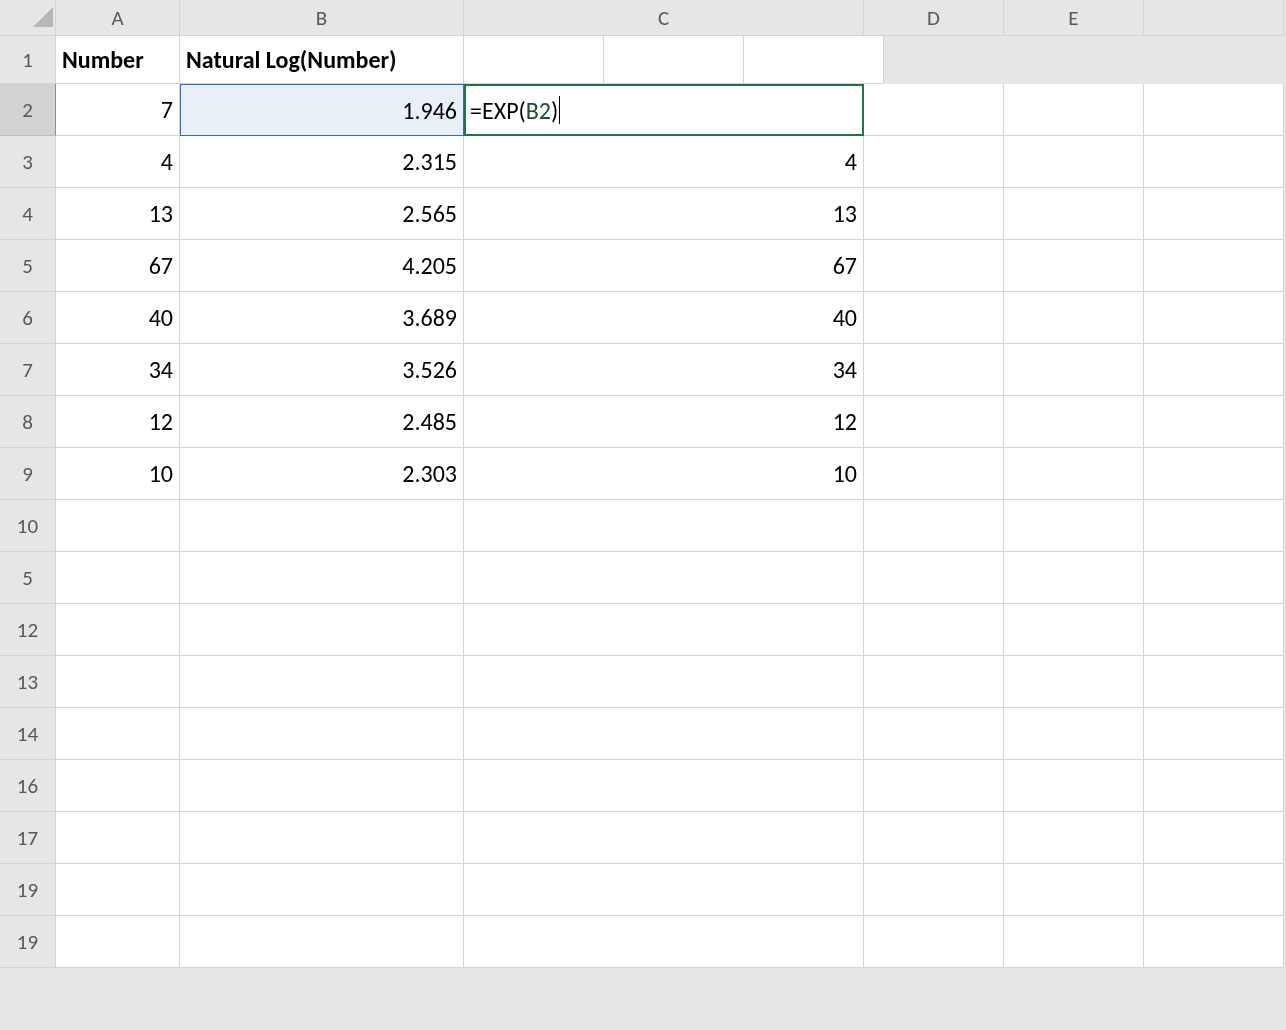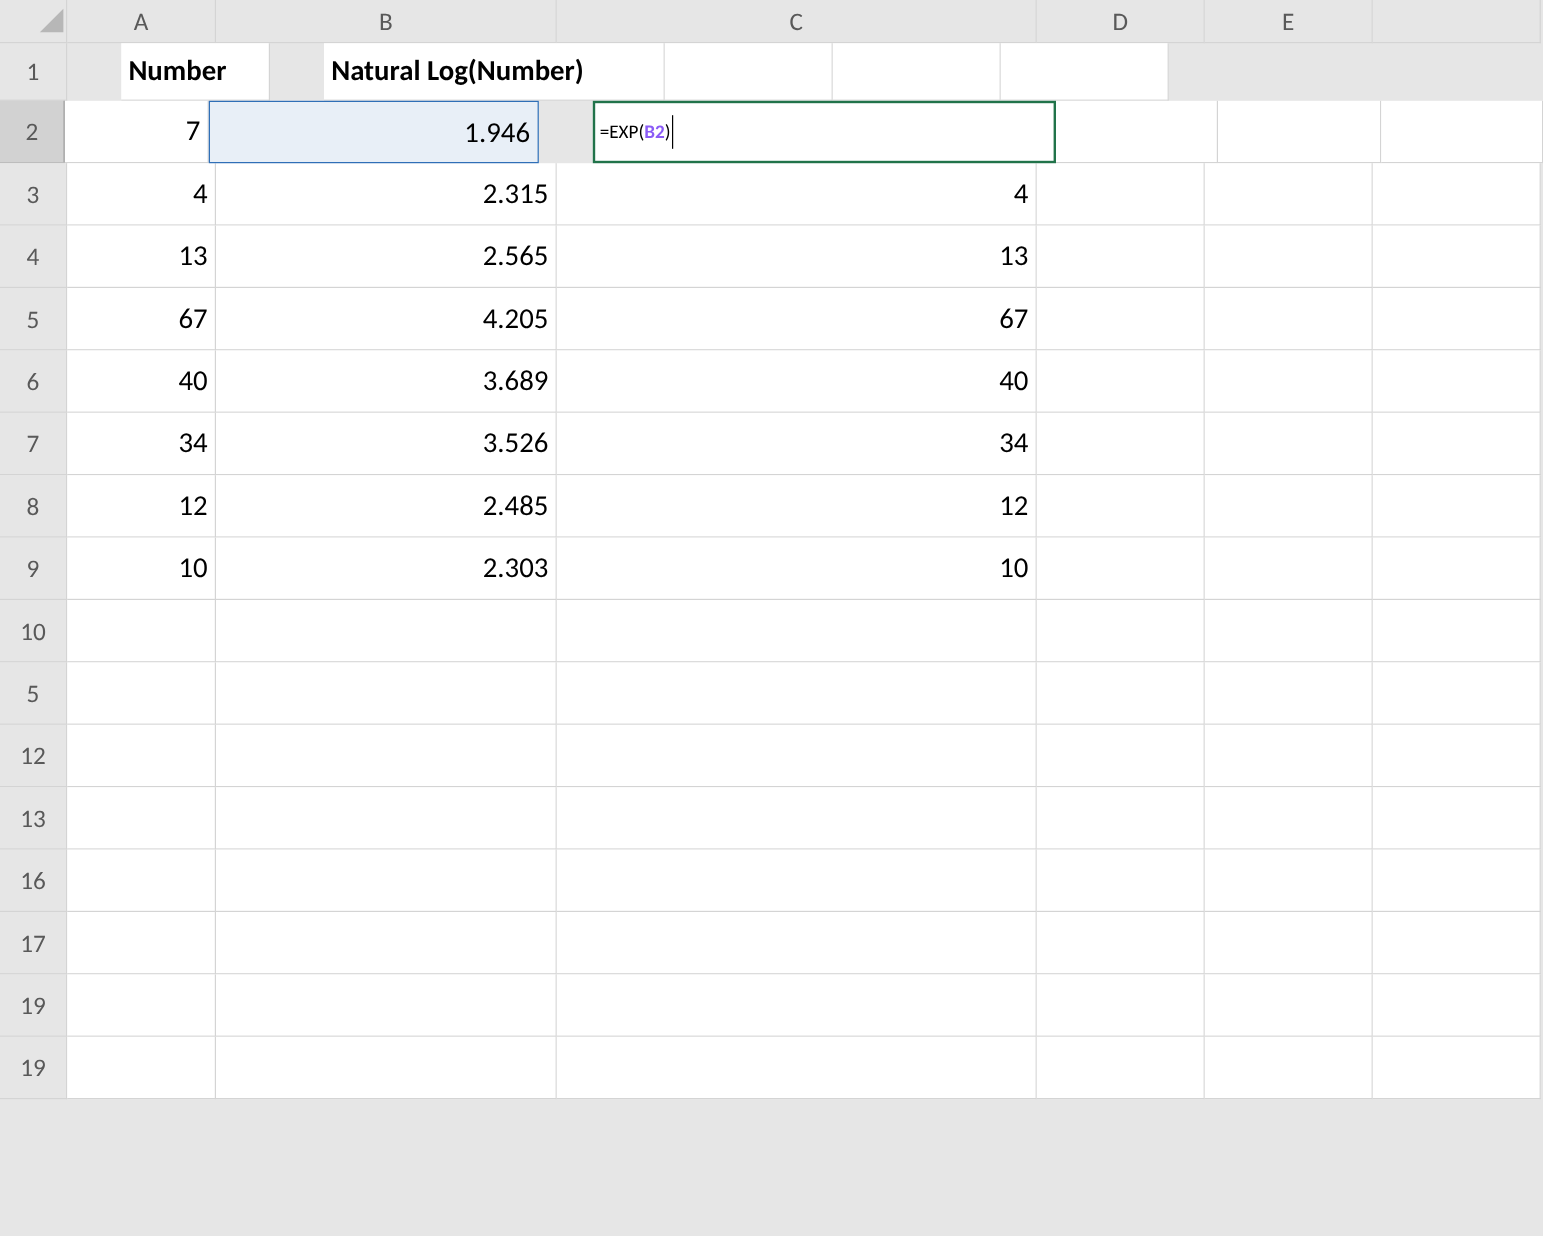--- a/index.html
+++ b/index.html
@@ -47,21 +47,21 @@
   .cell {
     background: #ffffff;
     color: #000000;
     font-size: 24px;
     padding: 0 6px;
   }
   .cell.h1 { height: 48px; }
   .cell.hn { height: 52px; }
   .bold { font-weight: 700; }
   .right { justify-content: flex-end; }
-  .left { justify-content: flex-start; margin-left: 45px; }
+  .left { justify-content: flex-start; }
   
   .cA { width: 124px; }
   .cB { width: 284px; }
   .cC { width: 400px; }
   .cD { width: 140px; }
   .cE { width: 140px; }
   .cF { width: 140px; }
   
   .rowhead.selhead {
     background: #d2d2d2;
@@ -74,24 +74,24 @@
     position: relative;
     border: 1px solid #2f6fb7;
     padding-left: 17px;
   }
   
   .cell.editing {
     background: #ffffff;
     position: relative;
     border: 2px solid #21734a;
     padding: 0 4px;
-    font-size: 16px;
+    font-size: 24px;
   }
   .cell.editing .prefix { color: #000; }
-  .cell.editing .ref { color: #8b5cf6; font-weight: bold; }
+  .cell.editing .ref { color: #14532d; }
   .cell.editing .suffix { color: #000; }
   .cell.editing .caret {
     display: inline-block;
     width: 1px; height: 28px;
     background: #000;
     vertical-align: middle;
     margin-left: 1px;
     animation: blink 1s step-start infinite;
   }
   @keyframes blink { 50% { opacity: 0; } }
@@ -239,20 +239,29 @@
   <div class="row">
     <div class="rowhead hn">13</div>
     <div class="cell cA hn"></div>
     <div class="cell cB hn"></div>
     <div class="cell cC hn"></div>
     <div class="cell cD hn"></div>
     <div class="cell cE hn"></div>
     <div class="cell cF hn"></div>
   </div>
   <div class="row">
+    <div class="rowhead hn">14</div>
+    <div class="cell cA hn"></div>
+    <div class="cell cB hn"></div>
+    <div class="cell cC hn"></div>
+    <div class="cell cD hn"></div>
+    <div class="cell cE hn"></div>
+    <div class="cell cF hn"></div>
+  </div>
+  <div class="row">
     <div class="rowhead hn">16</div>
     <div class="cell cA hn"></div>
     <div class="cell cB hn"></div>
     <div class="cell cC hn"></div>
     <div class="cell cD hn"></div>
     <div class="cell cE hn"></div>
     <div class="cell cF hn"></div>
   </div>
   <div class="row">
     <div class="rowhead hn">17</div>

